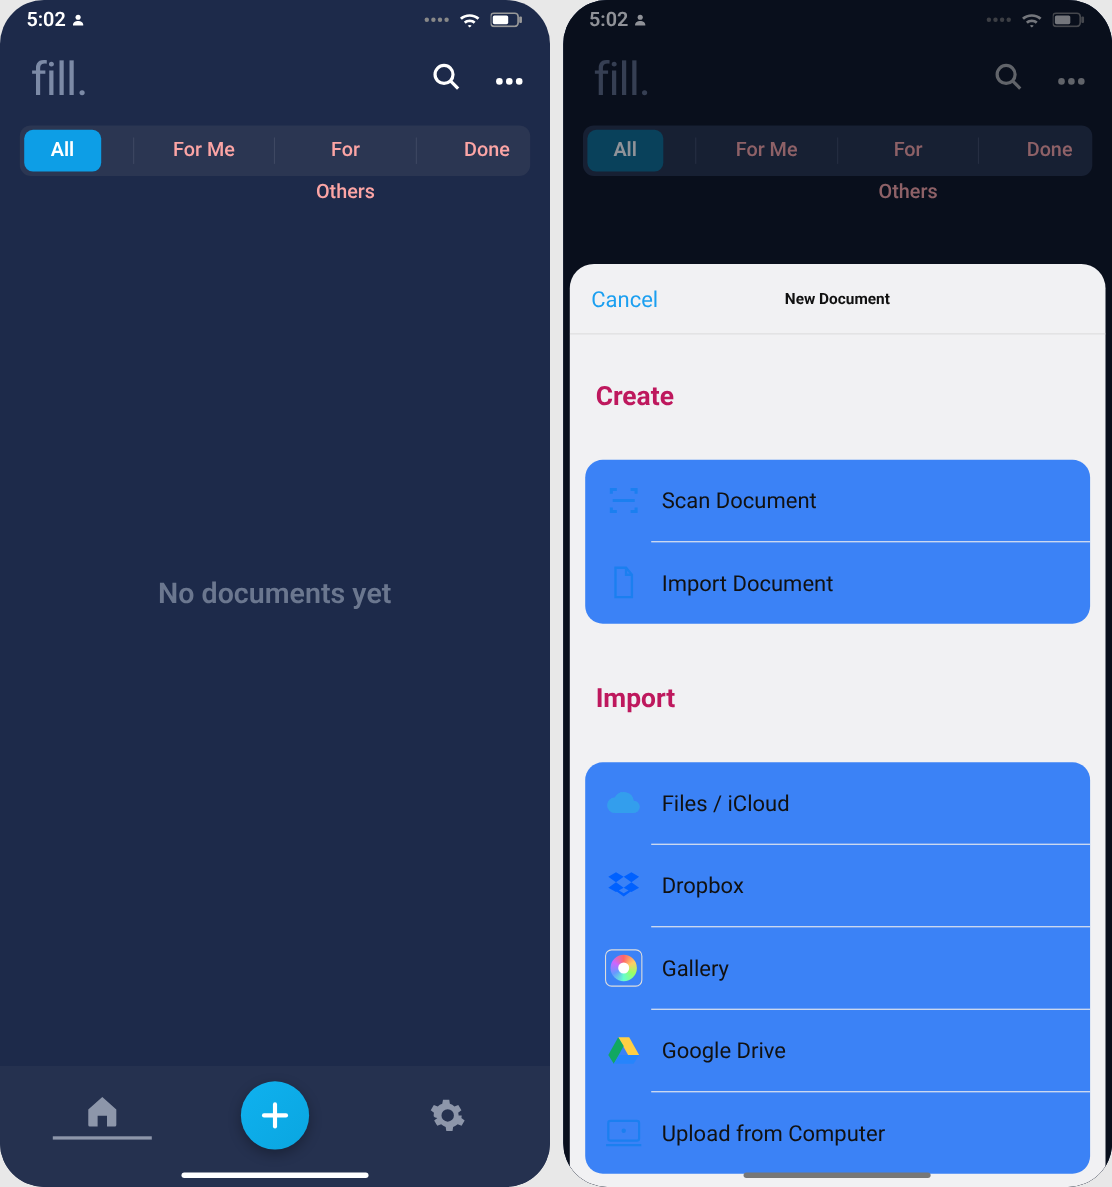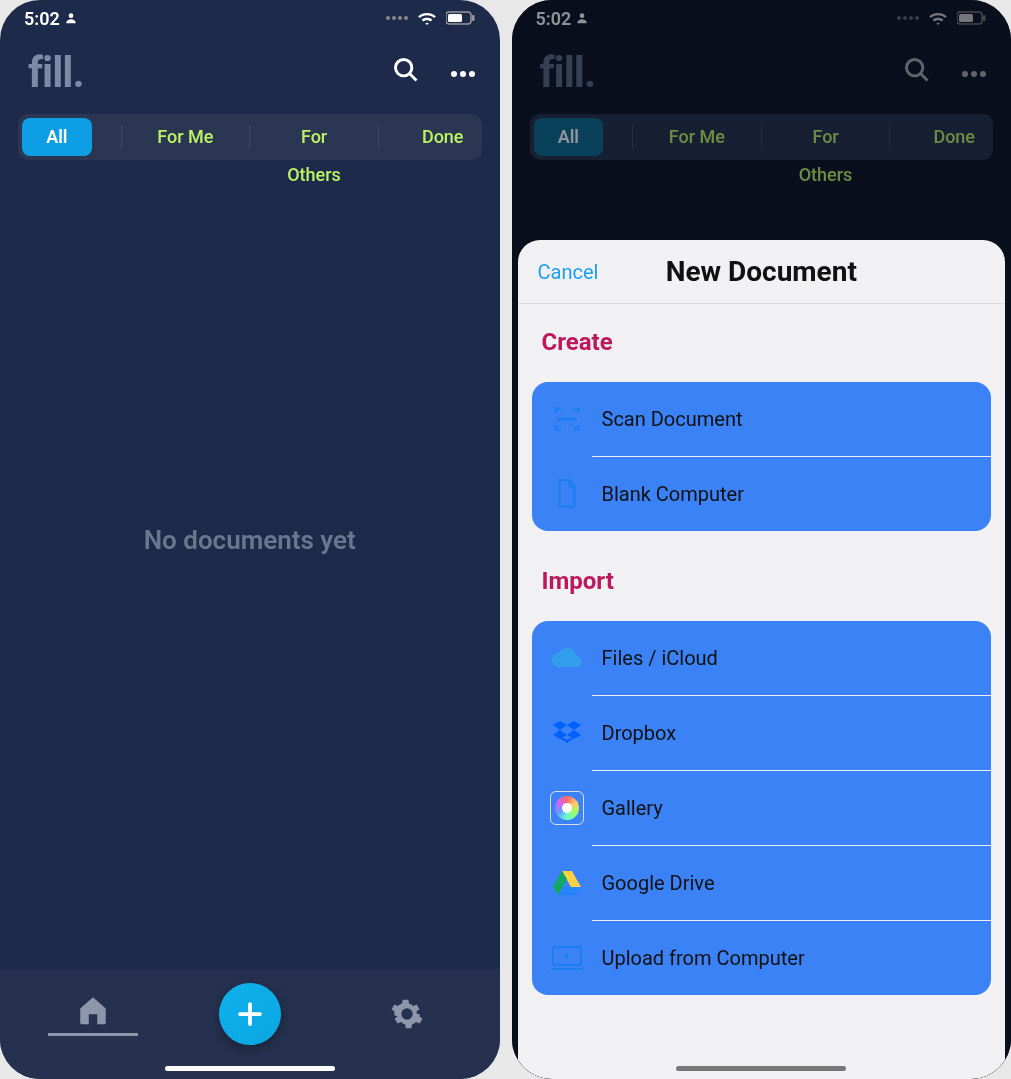--- a/index.html
+++ b/index.html
@@ -37,42 +37,42 @@
   
   .app-header {
     height: 72px;
     display: flex;
     align-items: center;
     justify-content: space-between;
     padding: 0 24px 0 28px;
   }
   .logo {
     font-size: 42px;
-    font-weight: 700;
+    font-weight: 400;
     color: #7c8aa6;
     letter-spacing: -1px;
   }
   .header-actions { display: flex; align-items: center; gap: 30px; }
   .header-icon { color: #fff; }
   
   .tabs {
     margin: 6px 18px 0 18px;
     background: #2b3652;
     border-radius: 10px;
     display: flex;
     height: 46px;
     align-items: center;
     padding: 4px;
     gap: 29px;
   }
   .tab {
     flex: 1;
     text-align: center;
     font-size: 18px;
-    color: #bef264;
+    color: #fca5a5;
     font-weight: 500;
     height: 38px;
     line-height: 38px;
     border-radius: 8px;
     position: relative;
   }
   .tab.active {
     background: #0d9ee6;
     color: #fff;
     font-weight: 600;
@@ -162,39 +162,40 @@
     position: absolute;
     left: 6px; right: 6px; bottom: 0;
     top: 240px;
     background: #f1f1f3;
     border-top-left-radius: 22px;
     border-top-right-radius: 22px;
     z-index: 5;
     display: flex;
     flex-direction: column;
     overflow: hidden;
+    justify-content: space-between;
   }
   .sheet-header {
     height: 64px;
     display: flex;
     align-items: center;
     padding: 0 20px;
     border-bottom: 1px solid #ddd;
     position: relative;
   }
   .sheet-cancel {
     color: #1b9ff0;
     font-size: 20px;
     font-weight: 400;
   }
   .sheet-title {
     position: absolute;
     left: 0; right: 0;
     text-align: center;
-    font-size: 28px;
+    font-size: 14px;
     font-weight: 700;
     color: #111;
     pointer-events: none;
   }
   .section-title {
     font-size: 24px;
     font-weight: 700;
     color: #be185d;
     padding: 24px 24px 14px 24px;
   }
@@ -389,21 +390,21 @@
         <span class="row-label">Scan Document</span>
       </div>
       <div class="row-sep"></div>
       <div class="row">
         <span class="row-icon">
           <svg width="26" height="32" viewBox="0 0 24 30" fill="none" stroke="#1b7ff0" stroke-width="2">
               <path d="M5 2h9l5 6v19H5z"></path>
               <path d="M14 2v6h5"></path>
             </svg>
         </span>
-        <span class="row-label">Blank Computer</span>
+        <span class="row-label">Import Document</span>
       </div>
     </div>
 
     <div class="section-title">Import</div>
     <div class="card">
       <div class="row">
         <span class="row-icon">
           <svg width="34" height="24" viewBox="0 0 34 24">
               <path d="M26 21H9a7 7 0 0 1 0-14 9 9 0 0 1 17 3 5.5 5.5 0 0 1 0 11z" fill="#3fa8f4"></path>
               <path d="M26 21H9a7 7 0 0 1 0-14 9 9 0 0 1 17 3 5.5 5.5 0 0 1 0 11z" fill="#2794e6" opacity="0.5"></path>

